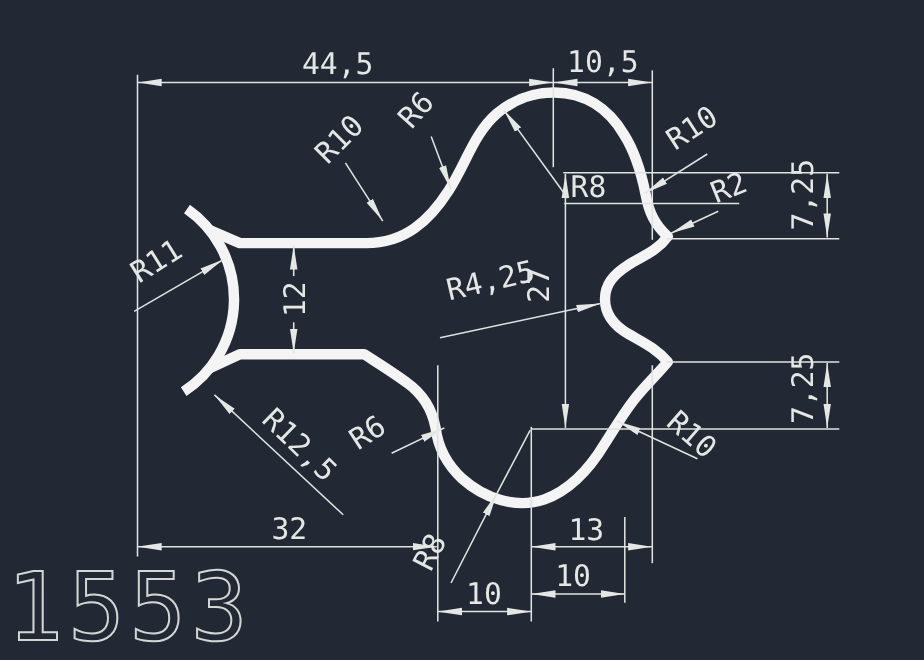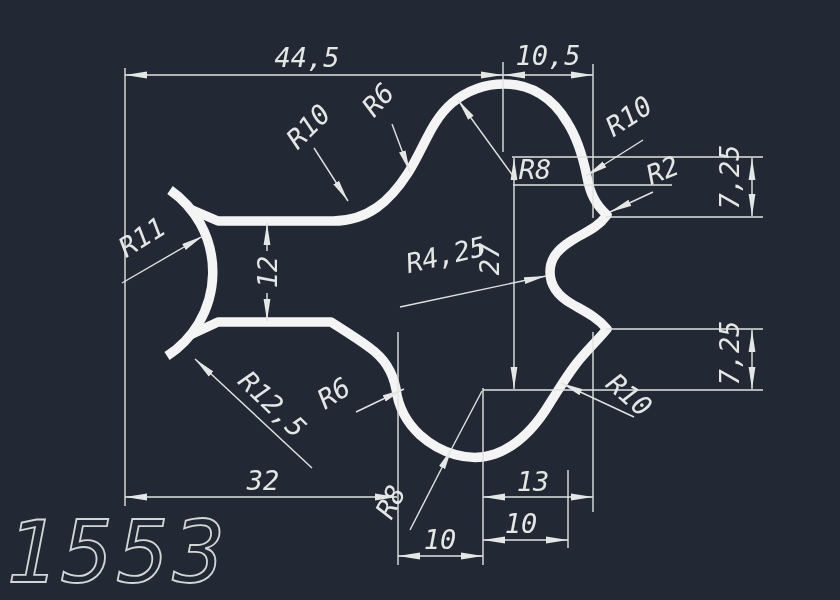--- a/index.html
+++ b/index.html
@@ -1,20 +1,19 @@
 <!DOCTYPE html>
 <html><head>
 <meta charset="utf-8">
 <style>
   html,body{margin:0;padding:0;background:#15191f;}
   #stage{
     position:relative;width:840px;height:600px;overflow:hidden;
     background:#222834;
     font-family:"DejaVu Sans Mono","Liberation Mono",monospace;
-    font-style:italic;
   }
   svg{display:block}
   text{
     font-family:"DejaVu Sans Mono","Liberation Mono",monospace;
     fill:#e4e7e4;
   }
   .dimtxt{font-size:27px;}
   .parttxt{font-size:86px;fill:none;stroke:#d3d6d3;stroke-width:1.8px;letter-spacing:4px;}
   .thin{stroke:#e0e3e0;stroke-width:1.4;fill:none;}
   .profile{stroke:#f4f4f4;stroke-width:9.5;fill:none;stroke-linejoin:round;stroke-linecap:butt;}

